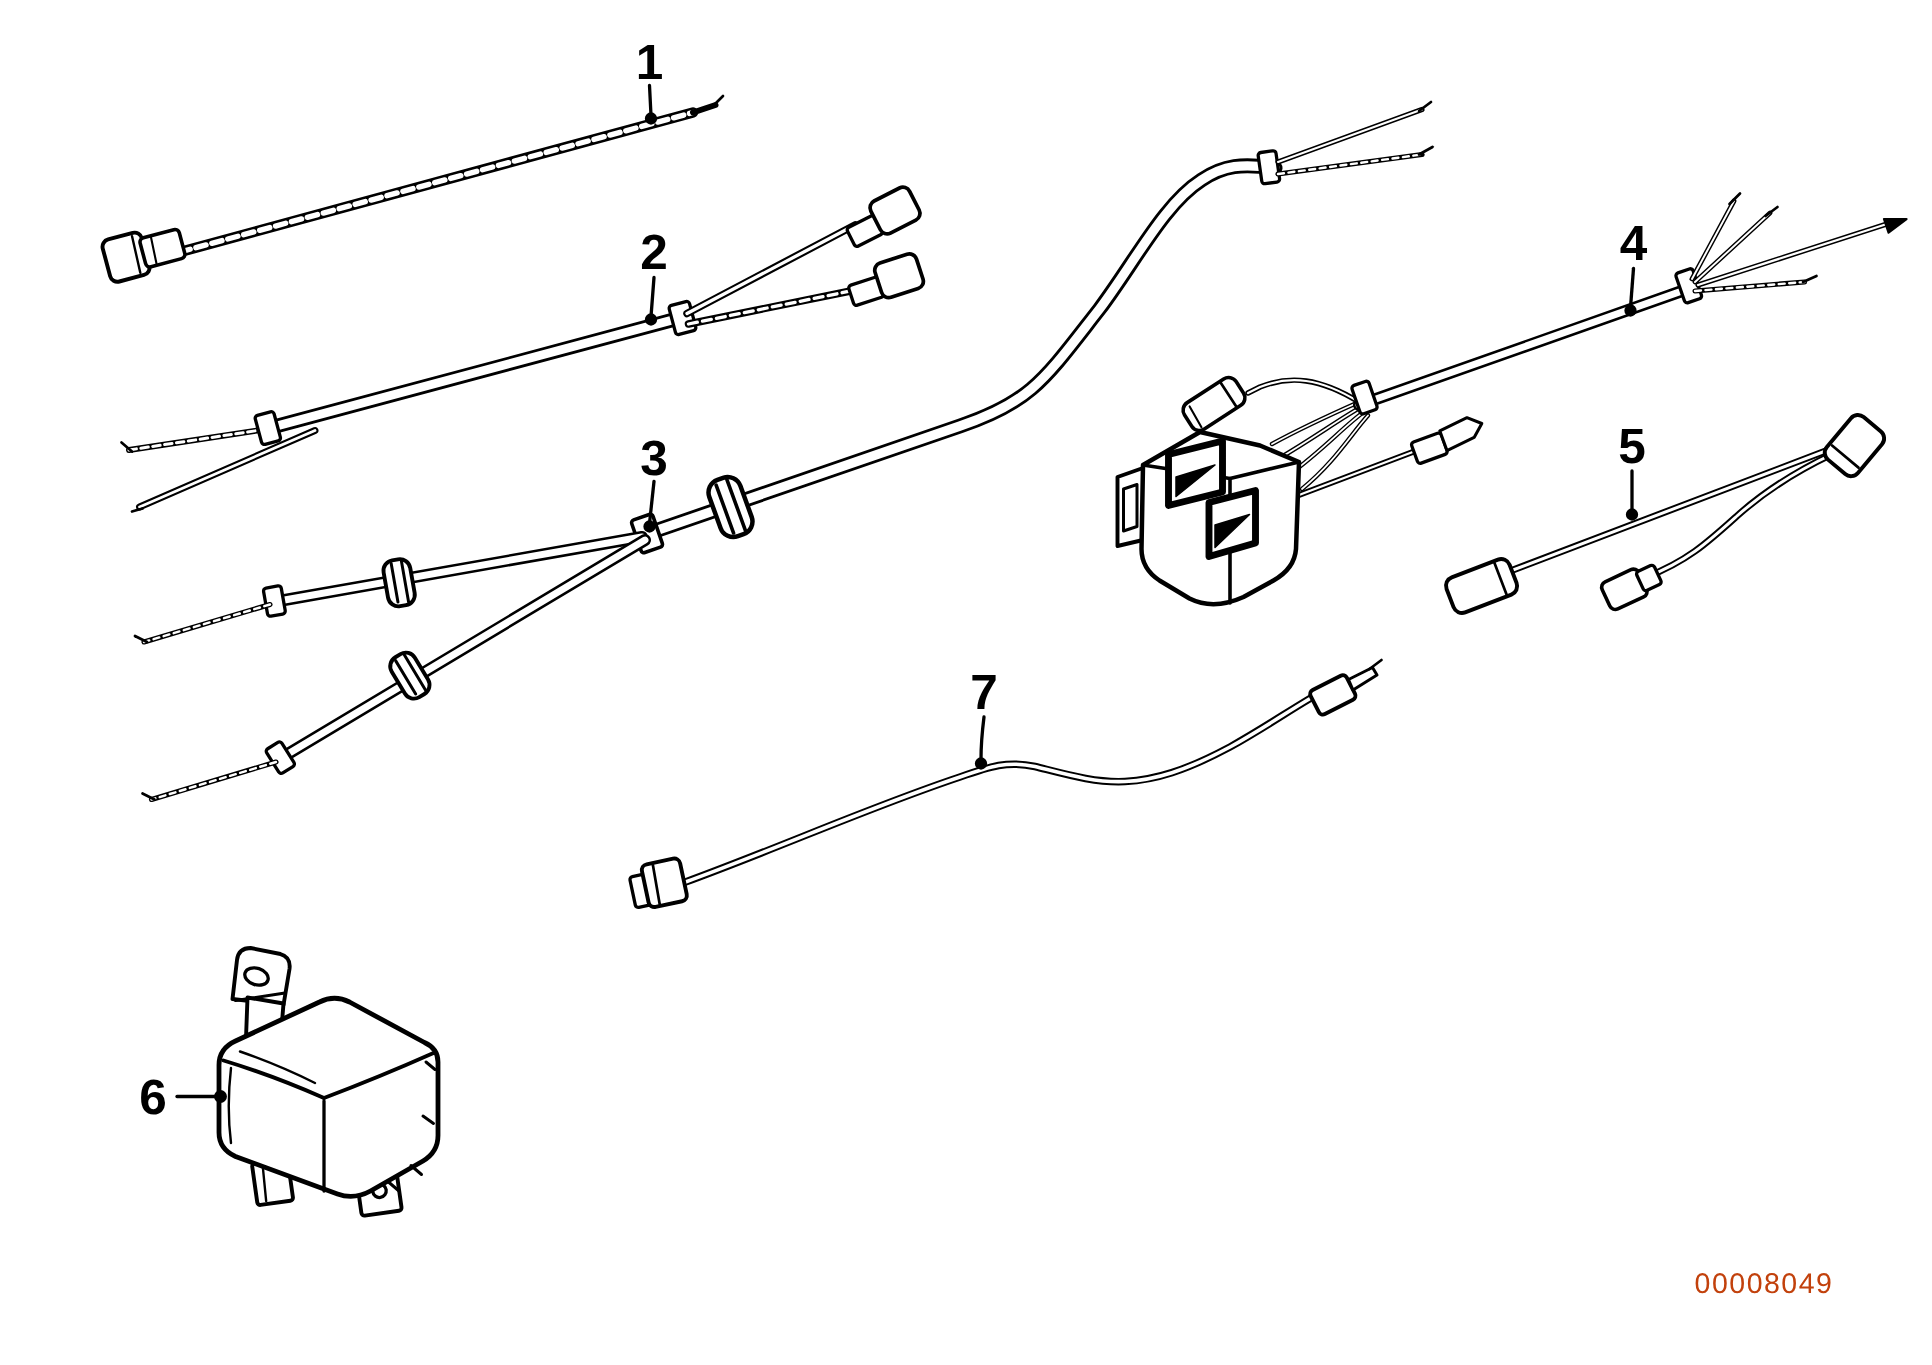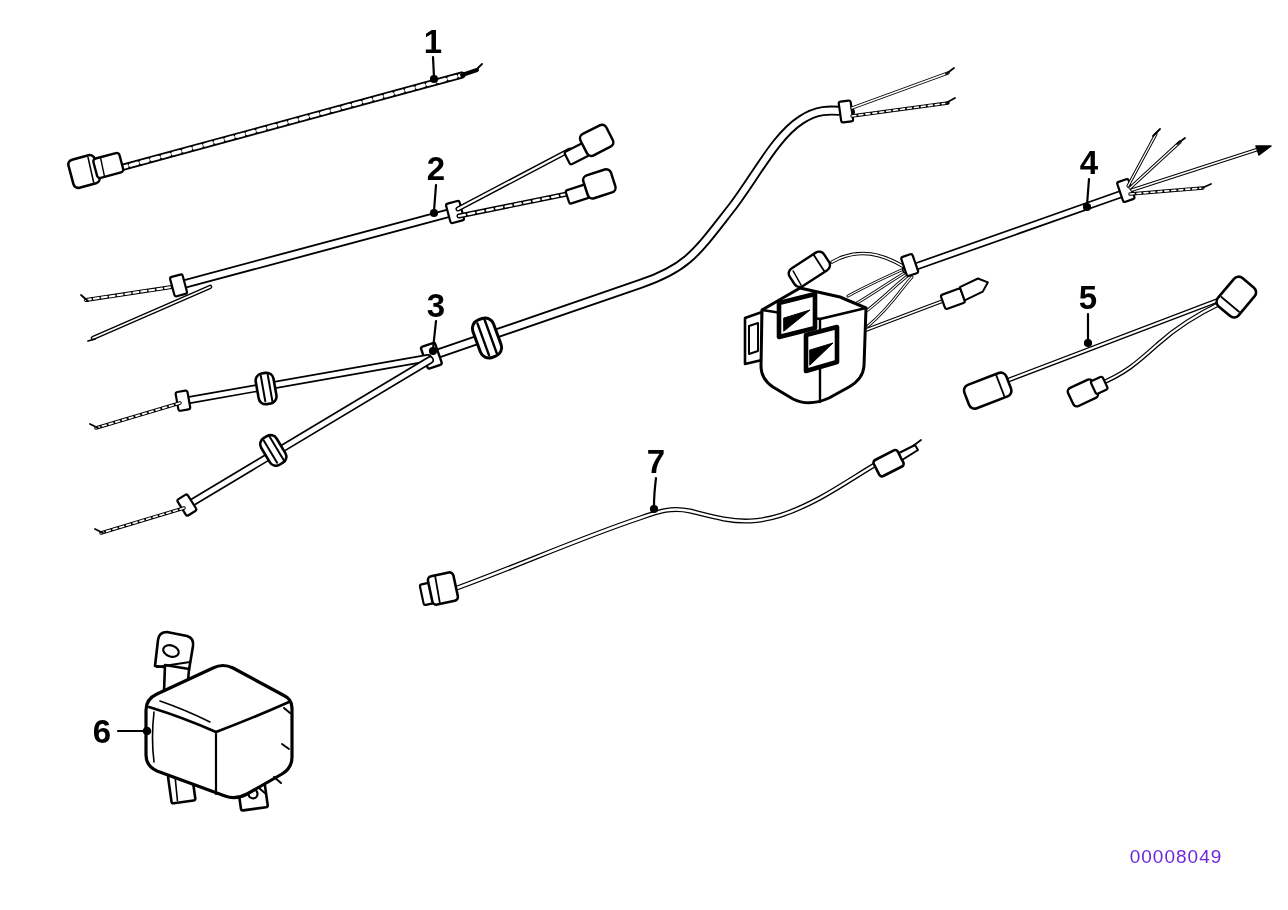--- a/index.html
+++ b/index.html
@@ -23,21 +23,21 @@
     cursor:pointer;
     user-select:none;
   }
   .doc-number{
     position:absolute;
     transform:translate(-50%,-50%);
     font-family:"Liberation Sans", sans-serif;
     font-size:19px;
     font-weight:400;
     letter-spacing:1px;
-    color:#6d28d9;
+    color:#c2410c;
     user-select:none;
     text-align:center;
   }
 </style>
 </head>
 <body>
 
 <div class="stage">
 
 <svg width="1288" height="910" viewBox="0 0 1288 910">

